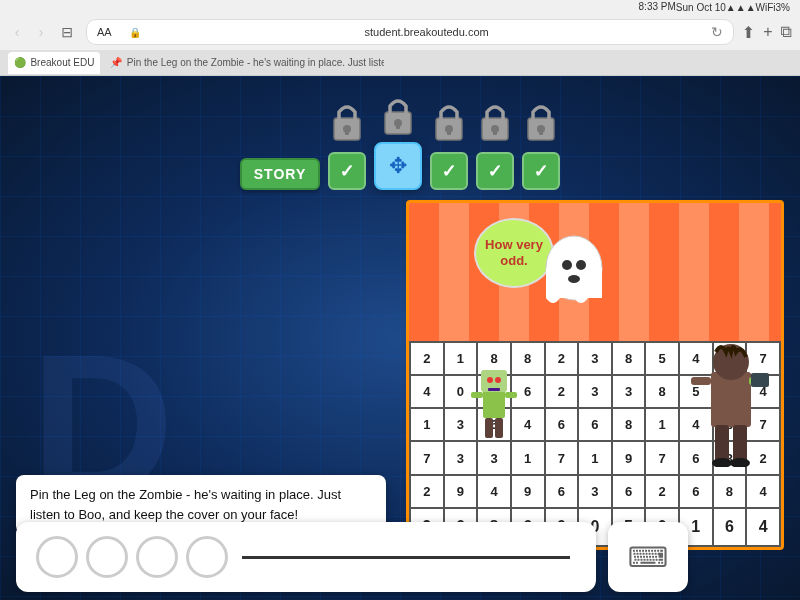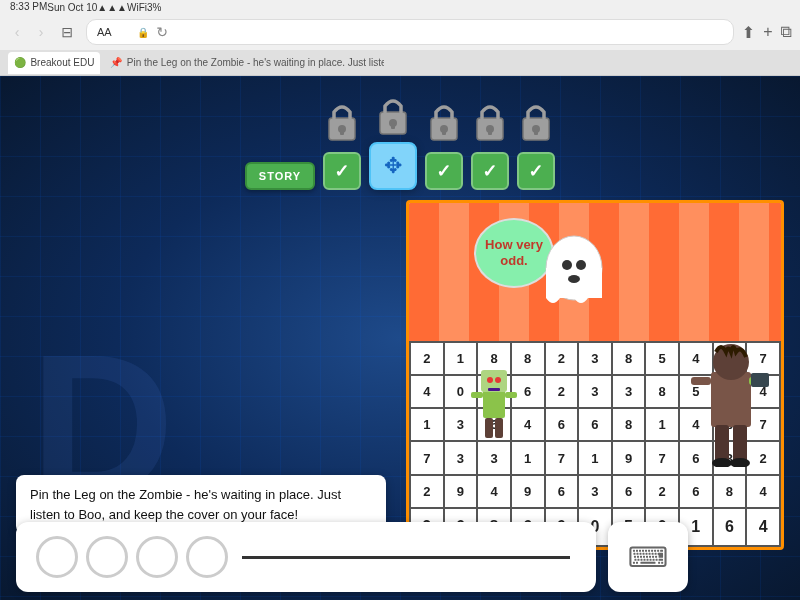--- a/index.html
+++ b/index.html
@@ -66,35 +66,35 @@
       flex: 1;
       text-align: center;
     }
     .lock-icon {
       font-size: 10px;
       color: #555;
     }
     .aa-text {
       font-size: 11px;
       color: #333;
-      margin-right: 20px;
+      margin-right: 12px;
     }
     .browser-actions {
       display: flex;
       gap: 8px;
       align-items: center;
     }
     .action-icon {
       font-size: 16px;
       color: #666;
       cursor: pointer;
     }
     .status-bar {
       display: flex;
-      justify-content: flex-start;
+      justify-content: flex-end;
       padding: 1px 10px;
       font-size: 10px;
       color: #333;
       background: #f0f0f0;
       height: 14px;
     }
     .status-right {
       display: flex;
       gap: 0;
       align-items: center;
@@ -169,21 +169,21 @@
     .nav-lock-item {
       display: flex;
       flex-direction: column;
       align-items: center;
       gap: 2px;
     }
 
     .story-btn {
       background: #4caf50;
       color: white;
-      font-size: 11px;
+      font-size: 14px;
       font-weight: bold;
       padding: 6px 12px;
       border-radius: 6px;
       cursor: pointer;
       letter-spacing: 1px;
       min-width: 60px;
       text-align: center;
       border: 2px solid #388e3c;
       box-shadow: 0 2px 4px rgba(0,0,0,0.3);
     }
@@ -320,21 +320,21 @@
       background: #d4a96a;
       border-top: 3px solid #8B6914;
       border-bottom: 3px solid #8B6914;
     }
 
     
     .scene-speech {
       position: absolute;
       top: 15px;
       left: 65px;
-      background: #86efac;
+      background: #bef264;
       border-radius: 50%;
       width: 80px;
       height: 70px;
       display: flex;
       align-items: center;
       justify-content: center;
       text-align: center;
       font-size: 13px;
       font-weight: bold;
       color: #c0392b;
@@ -426,20 +426,21 @@
 
   <div class="browser-top-bar">
     <div class="browser-nav-buttons">
       <div class="nav-btn disabled">‹</div>
       <div class="nav-btn disabled">›</div>
       <div class="book-btn">⊟</div>
     </div>
     <div class="url-bar">
       <span class="aa-text">AA</span>
       <span class="lock-icon">🔒</span>
+      <span class="url-text">student.breakoutedu.com</span>
       <span style="color:#888;font-size:14px;">↻</span>
     </div>
     <div class="browser-actions">
       <span class="action-icon">⬆</span>
       <span class="action-icon">+</span>
       <span class="action-icon">⧉</span>
     </div>
   </div>
 
   <div class="tab-bar">

